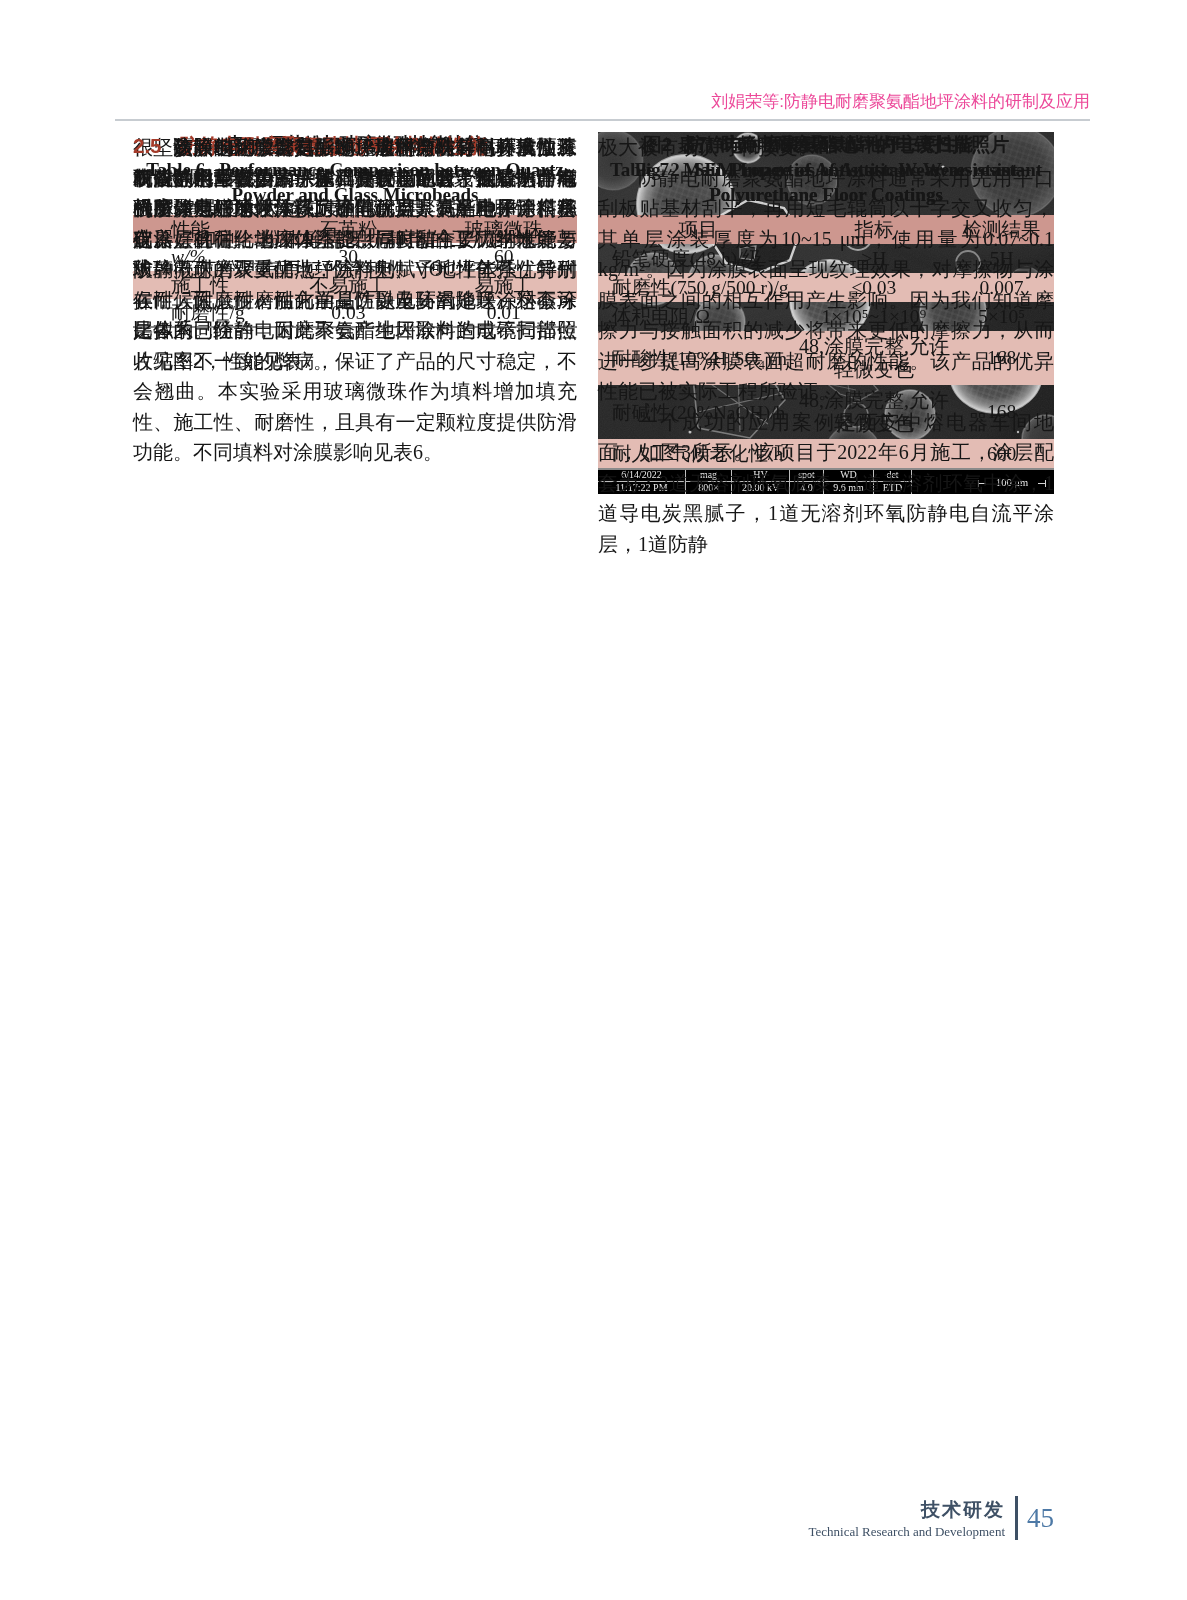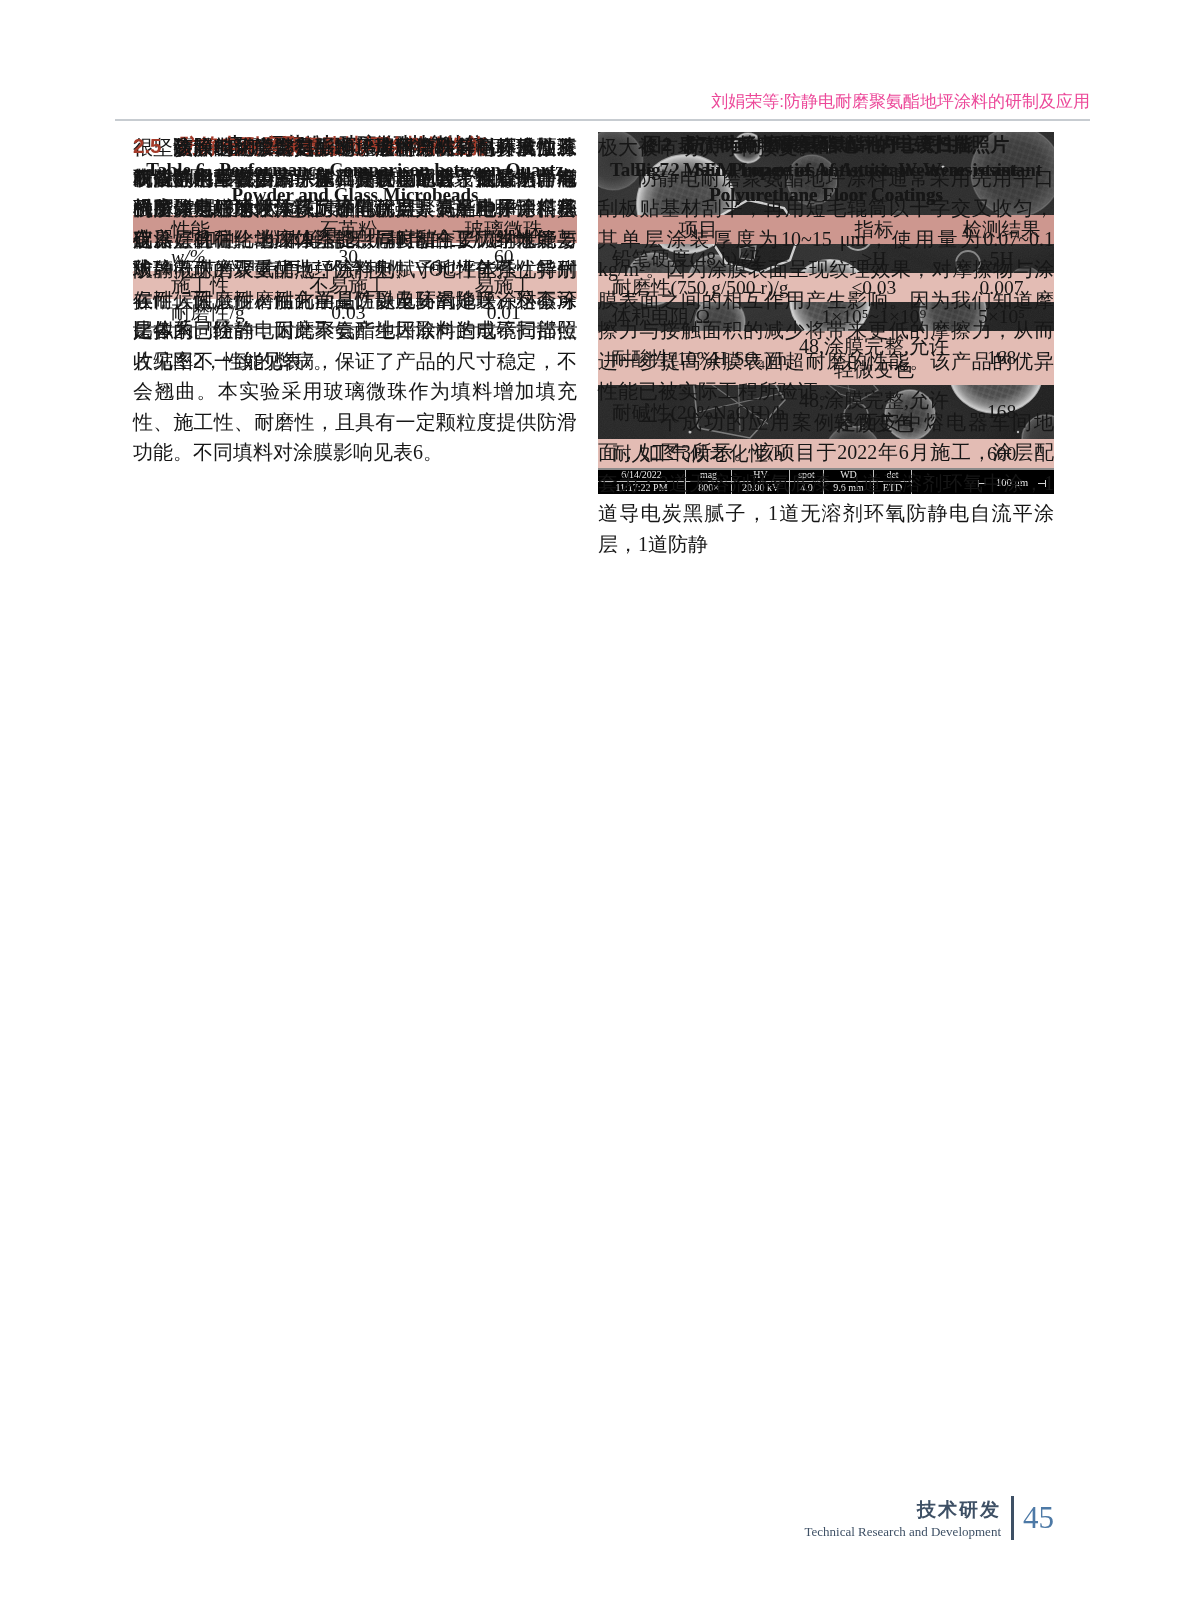--- a/index.html
+++ b/index.html
@@ -80,21 +80,21 @@
   .fig-cap { text-align:center; line-height:25px; font-weight:bold; }
   .fig-cap .zh { font-family:"Liberation Sans","DejaVu Sans",sans-serif; font-size:19px; }
   .fig-cap .en { font-size:19px; }
 
   
   .footer { position:absolute; top:1496px; right:133px; display:flex; align-items:center; }
   .f-text { text-align:right; color:#3e5065; }
   .f-zh { font-family:"Liberation Sans","DejaVu Sans",sans-serif; font-weight:bold; font-size:19px; letter-spacing:2px; }
   .f-en { font-size:13px; margin-top:1px; font-family:"Liberation Serif","DejaVu Serif",serif; }
   .f-bar { width:3px; height:44px; background:#3e5065; margin:0 9px 0 10px; }
-  .f-page { font-size:31px; color:#4d79a6; }
+  .f-page { font-size:27px; color:#4d79a6; }
 </style>
 </head>
 <body>
 
 <div class="page">
 
   <div class="running-head">刘娟荣等:防静电耐磨聚氨酯地坪涂料的研制及应用</div>
   <div class="head-rule"></div>
 
   <div class="col-left">

